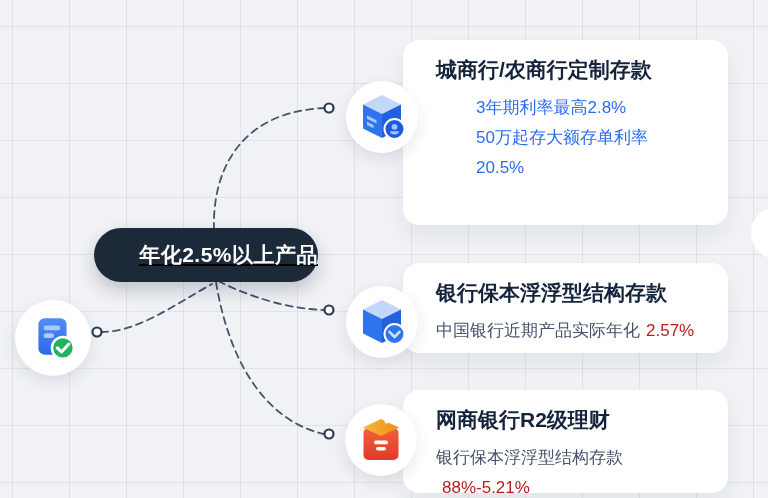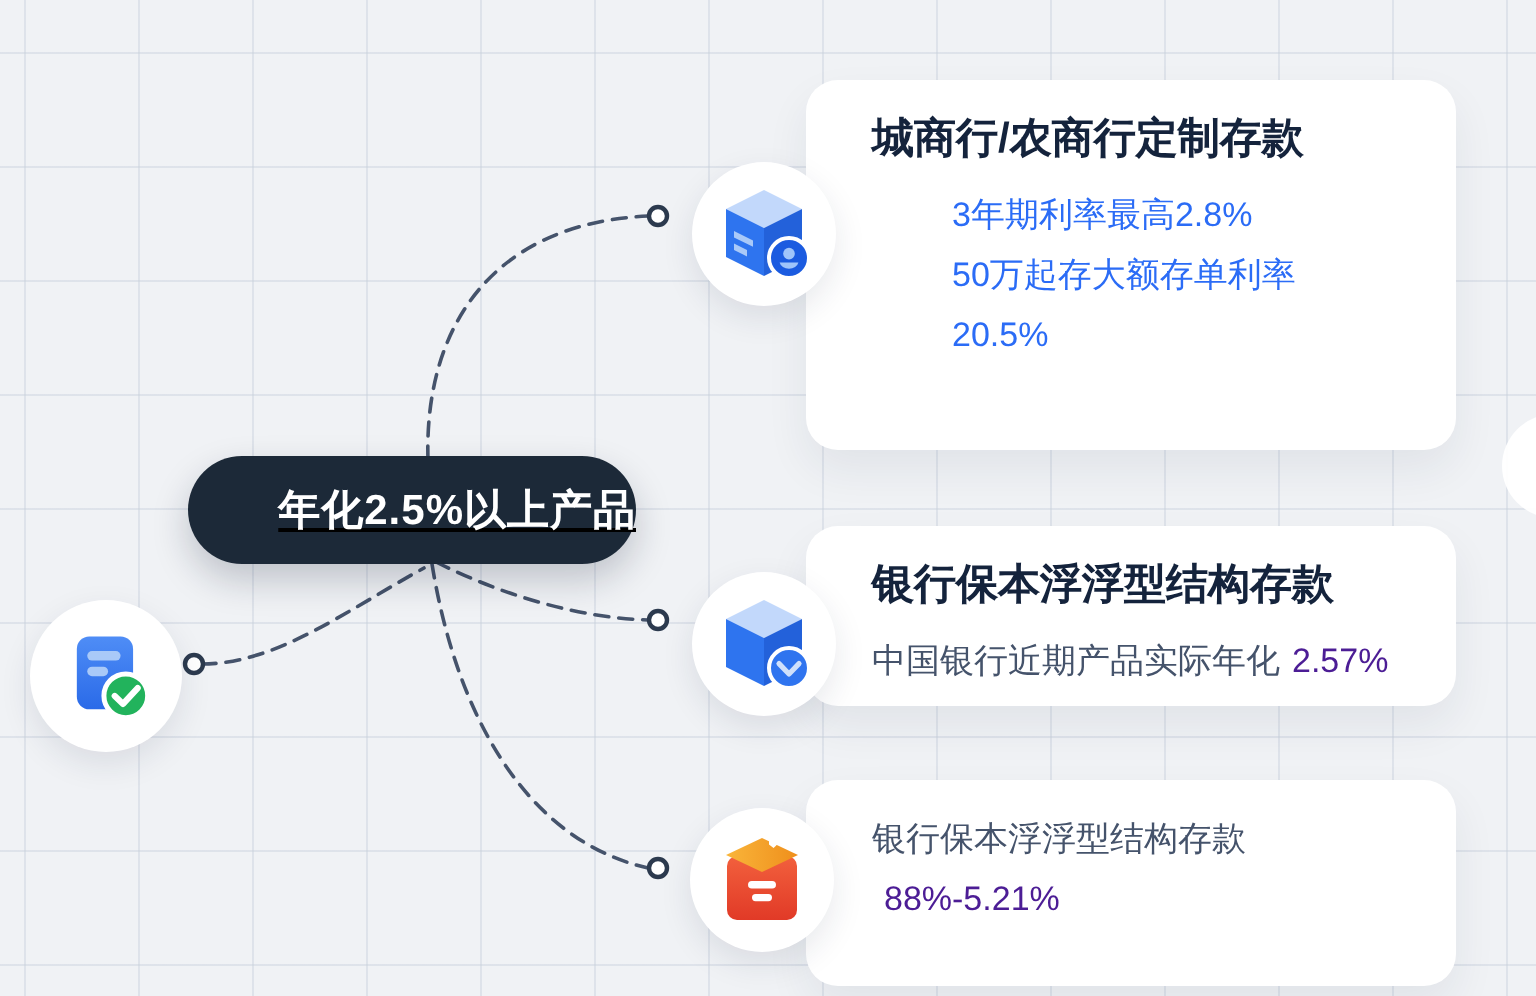--- a/index.html
+++ b/index.html
@@ -48,21 +48,21 @@
   .card-1{top:40px;height:185px;}
   .card-2{top:263px;height:90px;}
   .card-3{top:390px;height:103px;}
   .card h3{
     margin:0 0 8px 0;font-size:21px;line-height:30px;
     color:#14233c;font-weight:bold;
   }
   .card .line{font-size:17px;line-height:30px;}
   .t-blue{color:#2b6cf6;margin-left:40px;}
   .t-dark{color:#45536b;}
-  .t-val{color:#4c1d95;margin-left:6px;}
+  .t-val{color:#b91c1c;margin-left:6px;}
   .edge-bump{
     position:absolute;left:751px;top:207px;width:52px;height:52px;
     background:#ffffff;border-radius:50%;z-index:0;opacity:.95;
   }
 </style>
 </head>
 <body>
 
 <div class="canvas">
 
@@ -153,18 +153,19 @@
   </div>
 
   <div class="card card-2">
     <h3>银行保本浮浮型结构存款</h3>
     <div class="line">
       <span class="t-dark">中国银行近期产品实际年化</span><span class="t-val">2.57%</span>
     </div>
   </div>
 
   <div class="card card-3">
+    <h3>网商银行R2级理财</h3>
     <div class="line">
       <span class="t-dark">银行保本浮浮型结构存款</span><span class="t-val">88%-5.21%</span>
     </div>
   </div>
 
 </div>
 
 </body></html>

